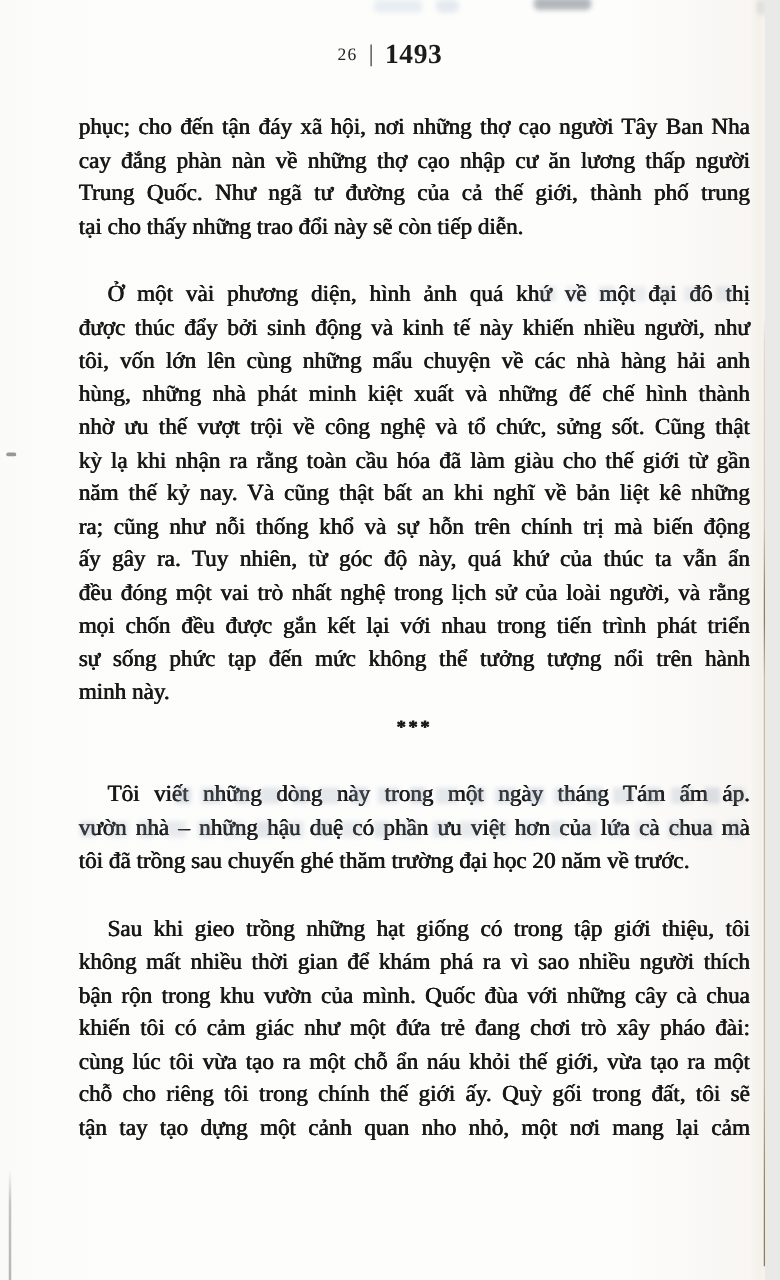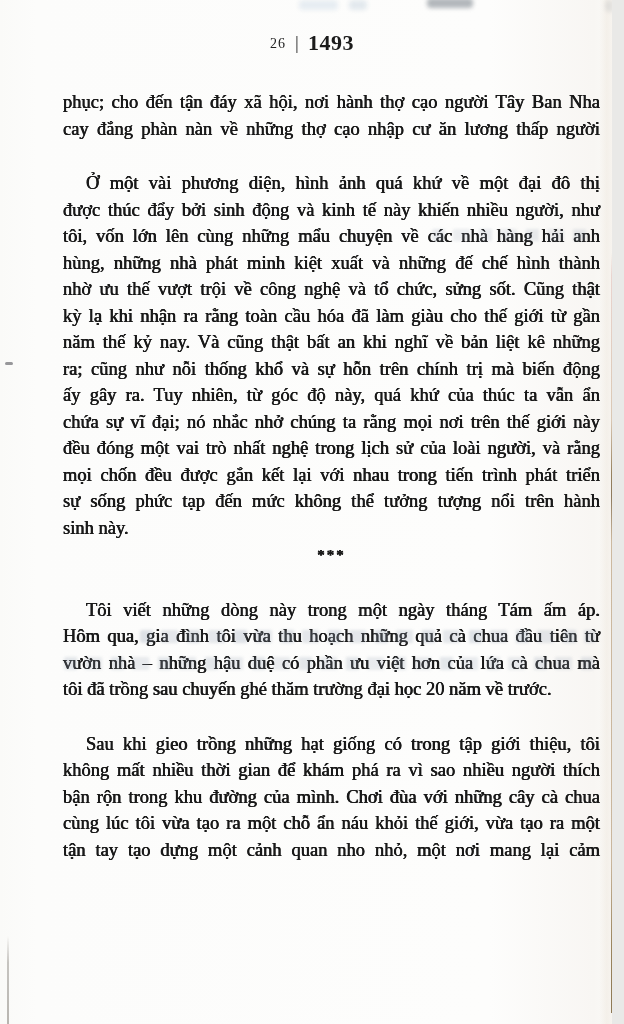--- a/index.html
+++ b/index.html
@@ -75,45 +75,47 @@
   <div class="artifact smudge-a"></div>
   <div class="artifact smudge-b"></div>
   <div class="artifact smudge-c"></div>
   <div class="artifact smudge-d"></div>
 
   <div class="header">
     <span class="pagenum">26</span><span class="divider">|</span><span class="booktitle">1493</span>
   </div>
 
   <div class="body-text">
-      <div class="line">phục; cho đến tận đáy xã hội, nơi hành thợ cạo người Tây Ban Nha</div>
+      <div class="line">phục; cho đến tận đáy xã hội, nơi những thợ cạo người Tây Ban Nha</div>
       <div class="line">cay đắng phàn nàn về những thợ cạo nhập cư ăn lương thấp người</div>
+      <div class="line">Trung Quốc. Như ngã tư đường của cả thế giới, thành phố trung</div>
+      <div class="line end">tại cho thấy những trao đổi này sẽ còn tiếp diễn.</div>
       <div class="line indent">Ở một vài phương diện, hình ảnh quá khứ về một đại đô thị</div>
       <div class="line">được thúc đẩy bởi sinh động và kinh tế này khiến nhiều người, như</div>
       <div class="line">tôi, vốn lớn lên cùng những mẩu chuyện về các nhà hàng hải anh</div>
       <div class="line">hùng, những nhà phát minh kiệt xuất và những đế chế hình thành</div>
       <div class="line">nhờ ưu thế vượt trội về công nghệ và tổ chức, sửng sốt. Cũng thật</div>
       <div class="line">kỳ lạ khi nhận ra rằng toàn cầu hóa đã làm giàu cho thế giới từ gần</div>
       <div class="line">năm thế kỷ nay. Và cũng thật bất an khi nghĩ về bản liệt kê những</div>
       <div class="line">ra; cũng như nỗi thống khổ và sự hỗn trên chính trị mà biến động</div>
       <div class="line">ấy gây ra. Tuy nhiên, từ góc độ này, quá khứ của thúc ta vẫn ẩn</div>
-      <div class="line">chứa sự vĩ đại; nó nhắc nhở chúng ta rằng mọi nơi trên thế giới này</div>
       <div class="line">đều đóng một vai trò nhất nghệ trong lịch sử của loài người, và rằng</div>
       <div class="line">mọi chốn đều được gắn kết lại với nhau trong tiến trình phát triển</div>
       <div class="line">sự sống phức tạp đến mức không thể tưởng tượng nổi trên hành</div>
-      <div class="line end">sinh này.</div>
+      <div class="line end">minh này.</div>
       <div class="sep-line">***</div>
       <div class="line indent">Tôi viết những dòng này trong một ngày tháng Tám ấm áp.</div>
-      <div class="line">Hôm qua, gia đình tôi vừa thu hoạch những quả cà chua đầu tiên từ</div>
       <div class="line">vườn nhà – những hậu duệ có phần ưu việt hơn của lứa cà chua mà</div>
       <div class="line end">tôi đã trồng sau chuyến ghé thăm trường đại học 20 năm về trước.</div>
       <div class="line indent">Sau khi gieo trồng những hạt giống có trong tập giới thiệu, tôi</div>
       <div class="line">không mất nhiều thời gian để khám phá ra vì sao nhiều người thích</div>
-      <div class="line">bận rộn trong khu đường của mình. Chơi đùa với những cây cà chua</div>
+      <div class="line">bận rộn trong khu vườn của mình. Quốc đùa với những cây cà chua</div>
+      <div class="line">khiến tôi có cảm giác như một đứa trẻ đang chơi trò xây pháo đài:</div>
       <div class="line">cùng lúc tôi vừa tạo ra một chỗ ẩn náu khỏi thế giới, vừa tạo ra một</div>
+      <div class="line">chỗ cho riêng tôi trong chính thế giới ấy. Quỳ gối trong đất, tôi sẽ</div>
       <div class="line">tận tay tạo dựng một cảnh quan nho nhỏ, một nơi mang lại cảm</div>
     </div>
 
   <div class="artifact ghost ghost-1"></div>
   <div class="artifact ghost ghost-2"></div>
   <div class="artifact ghost ghost-3"></div>
 
   <div class="artifact left-speck"></div>
   <div class="artifact left-edge-line"></div>
   <div class="artifact right-band"></div>

